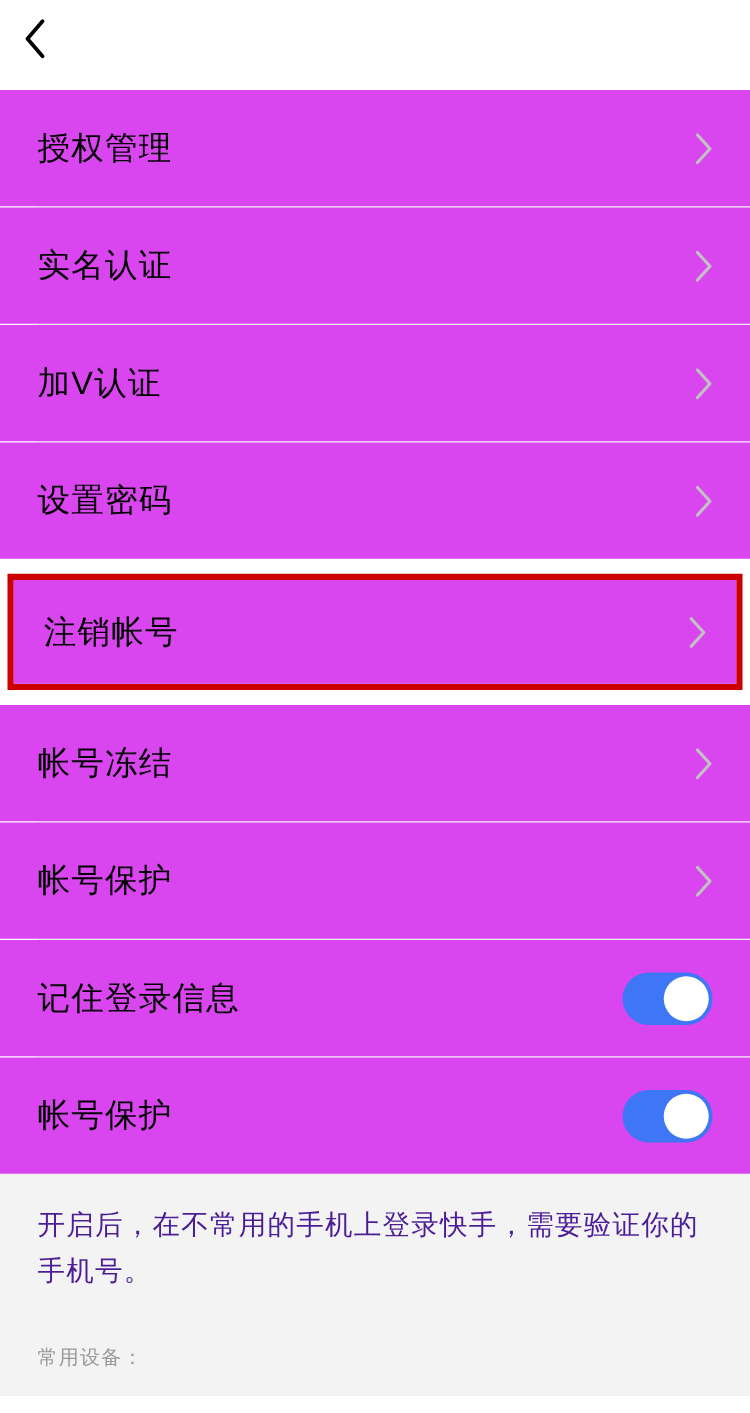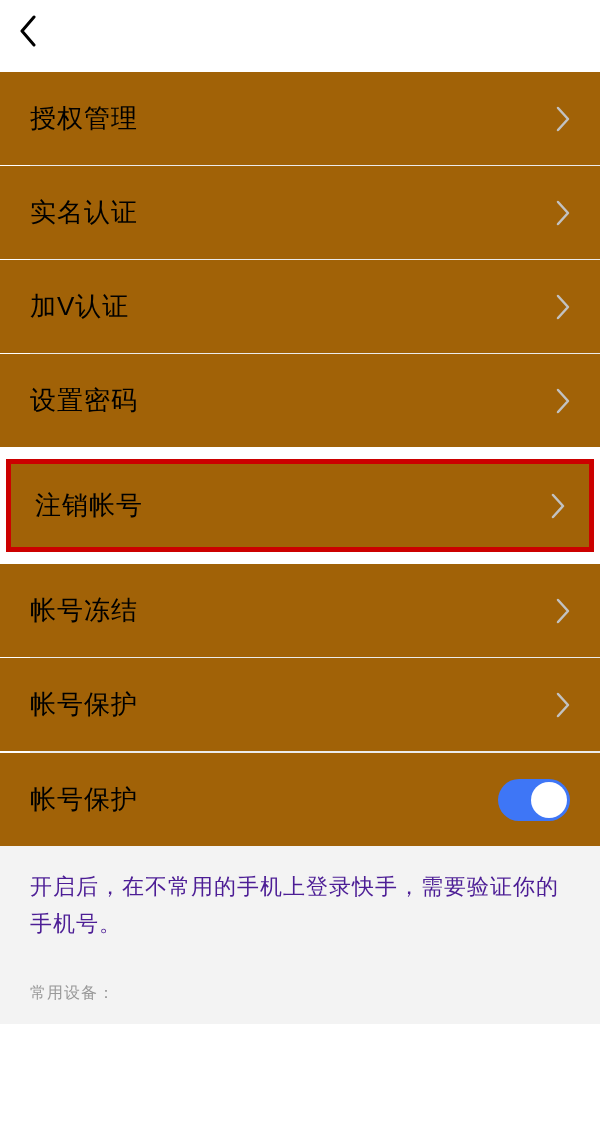--- a/index.html
+++ b/index.html
@@ -41,21 +41,21 @@
     }
     .list {
       margin-top: 10px;
     }
     .list-item {
       display: flex;
       align-items: center;
       justify-content: space-between;
       padding: 0 30px 0 30px;
       height: 93px;
-      background: #a16207;
+      background: #d946ef;
       cursor: pointer;
       position: relative;
     }
     .list-item-label {
       font-size: 26px;
       color: #000;
       letter-spacing: 1px;
     }
     .chevron {
       flex-shrink: 0;
@@ -193,20 +193,26 @@
   <div class="list-item">
     <span class="list-item-label">帐号保护</span>
     <span class="chevron">
         <svg width="14" height="26" viewBox="0 0 14 26">
           <path d="M2 2 L12 13 L2 24" stroke="#c2c2c2" stroke-width="2.5" fill="none" stroke-linecap="round" stroke-linejoin="round"></path>
         </svg>
       </span>
   </div>
   <div class="divider"></div>
 
+  <div class="list-item">
+    <span class="list-item-label">记住登录信息</span>
+    <div class="toggle">
+      <div class="toggle-knob"></div>
+    </div>
+  </div>
   <div class="divider"></div>
 
   <div class="list-item">
     <span class="list-item-label">帐号保护</span>
     <div class="toggle">
       <div class="toggle-knob"></div>
     </div>
   </div>
 
 </div>

